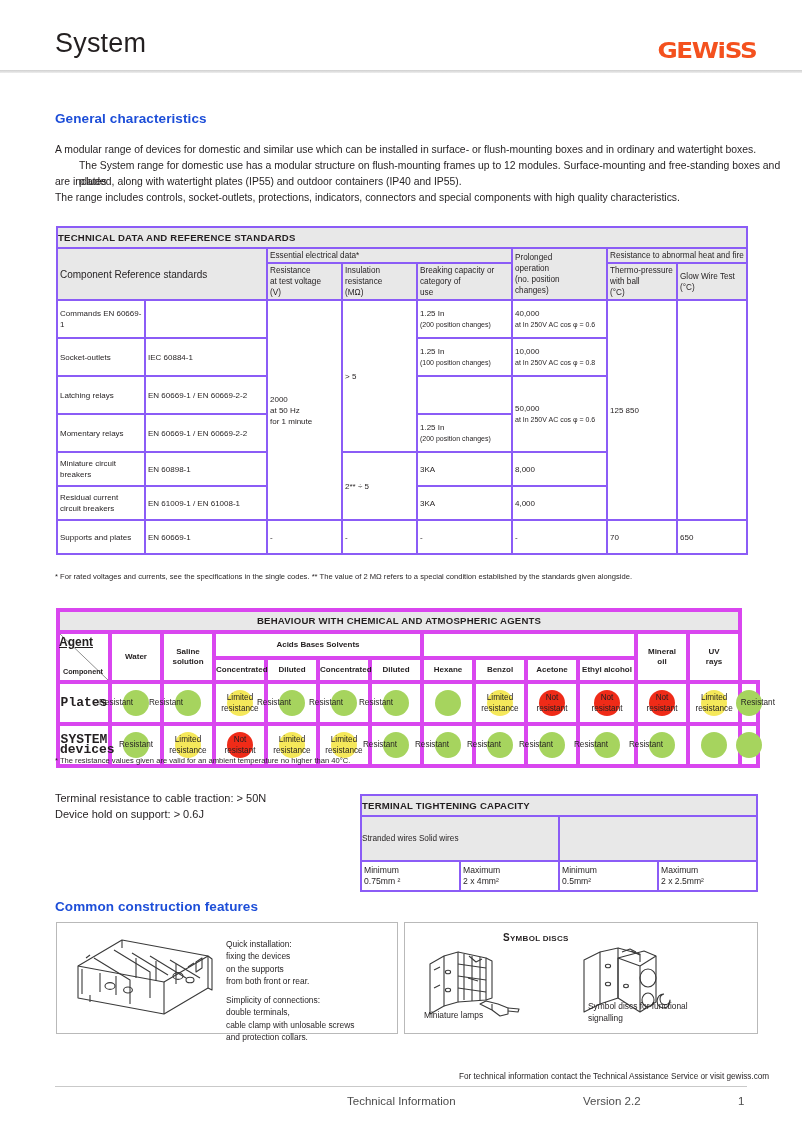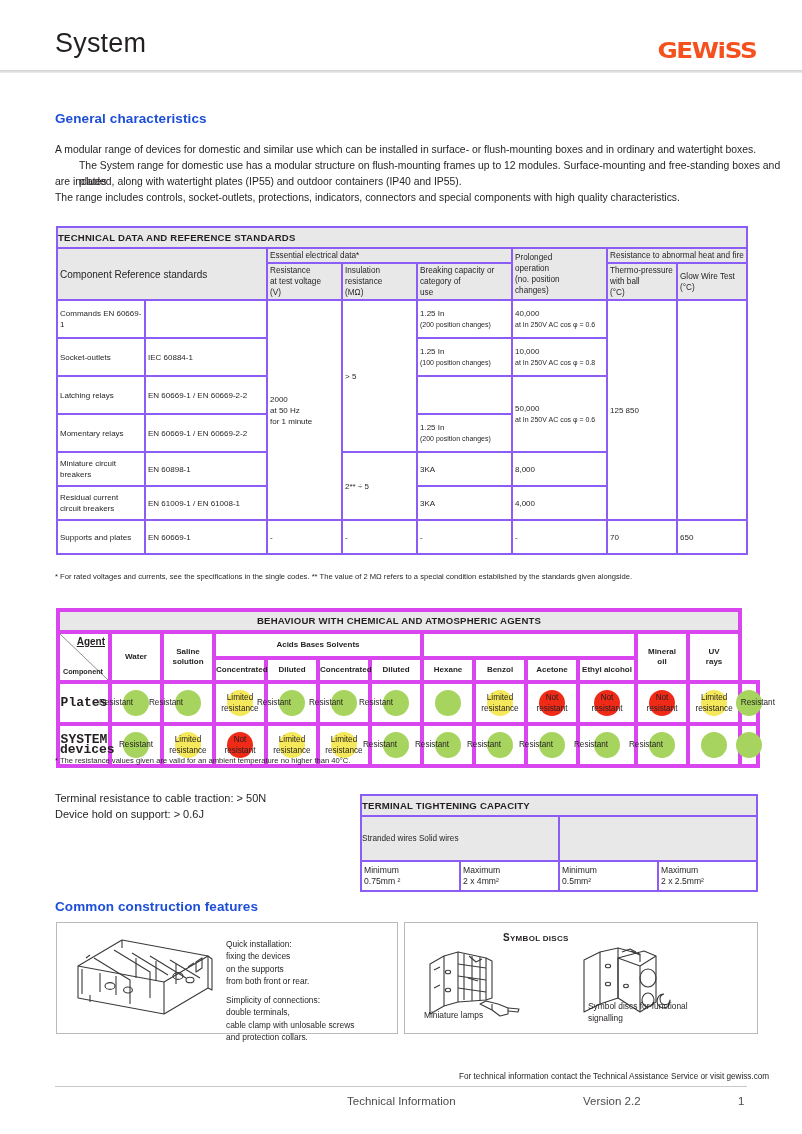--- a/index.html
+++ b/index.html
@@ -47,21 +47,21 @@
   .dot.yellow { background:#f5e85a; }
   .dot.red { background:#ef2b18; }
   .ovl { position:absolute; top:50%; left:50%; transform:translate(-50%,-50%);
          width:120%; text-align:center; font-size:8.2px; line-height:10px; color:#231f20; white-space:nowrap; }
   .ovl.w2 { line-height:10.5px; white-space:normal; width:100%; }
   .rowlab { font-weight:700; font-size:13px; line-height:10.5px;font-family:Liberation Mono, monospace; }
 
   
   .corner { position:relative; height:46px; }
   .corner .diag { position:absolute; left:0; top:0; width:100%; height:100%; }
-  .corner .agent { position:absolute; right:3px; top:3px; font-weight:700; font-size:10px;text-decoration:underline; }
+  .corner .agent { position:absolute; right:15px; top:3px; font-weight:700; font-size:12px;text-decoration:underline; }
   .corner .comp { position:absolute; left:3px; bottom:3px; font-weight:700; font-size:7.2px; }
 
   
   .figbox { position:absolute; border:1px solid #b9b9b9; background:#fff; }
   .figtext { position:absolute; font-size:8.4px; line-height:12.4px; color:#231f20; }
   .figcap { position:absolute; font-size:8.4px; line-height:11.5px; color:#231f20; }
   .smallcaps { position:absolute; font-weight:700; font-size:10px; letter-spacing:.3px; }
   .smallcaps .sc { font-size:8px; }
 
   

